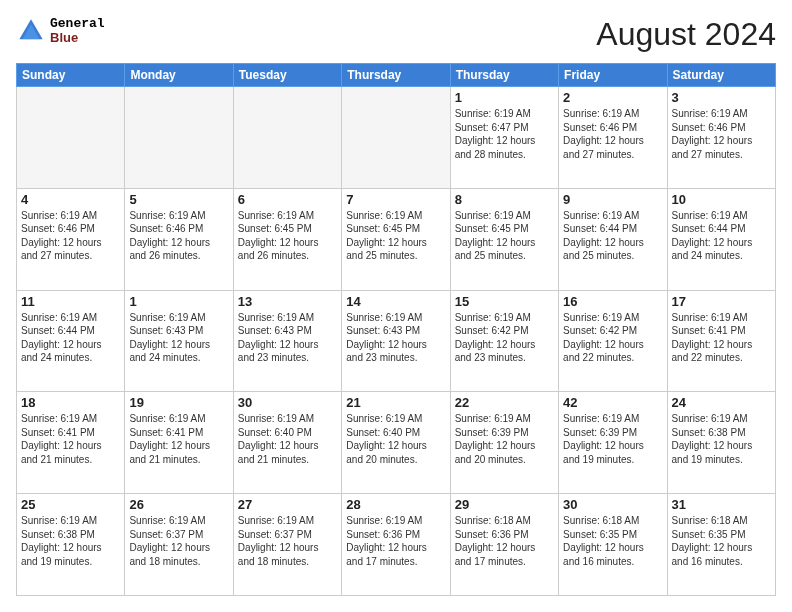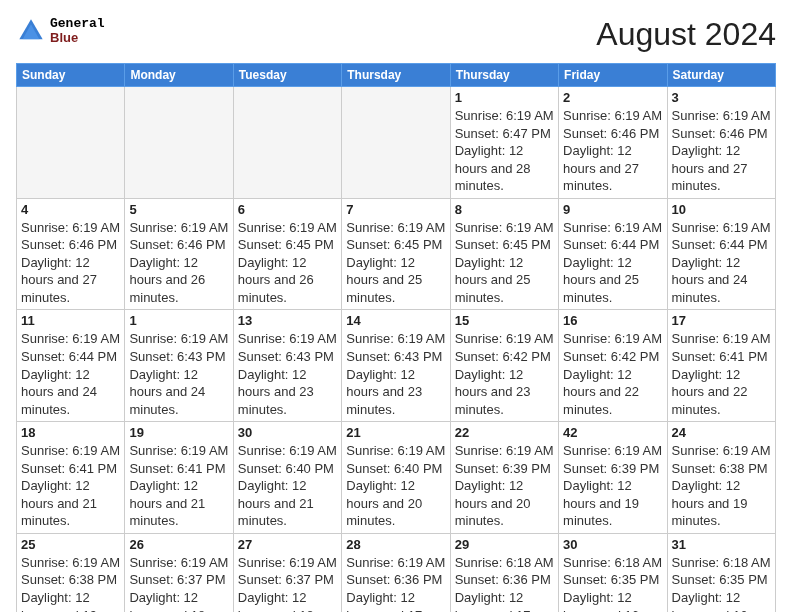--- a/index.html
+++ b/index.html
@@ -84,21 +84,21 @@
       background: #fff;
     }
     .day-num {
       font-size: 13px;
       font-weight: bold;
       color: #222;
       display: block;
       margin-bottom: 2px;
     }
     .day-info {
-      font-size: 13px;
+      font-size: 10px;
       line-height: 1.35;
       color: #333;
     }
   </style>
 </head>
 <body>
 
 <div class="page">
   <div class="header">
     <div class="logo">

